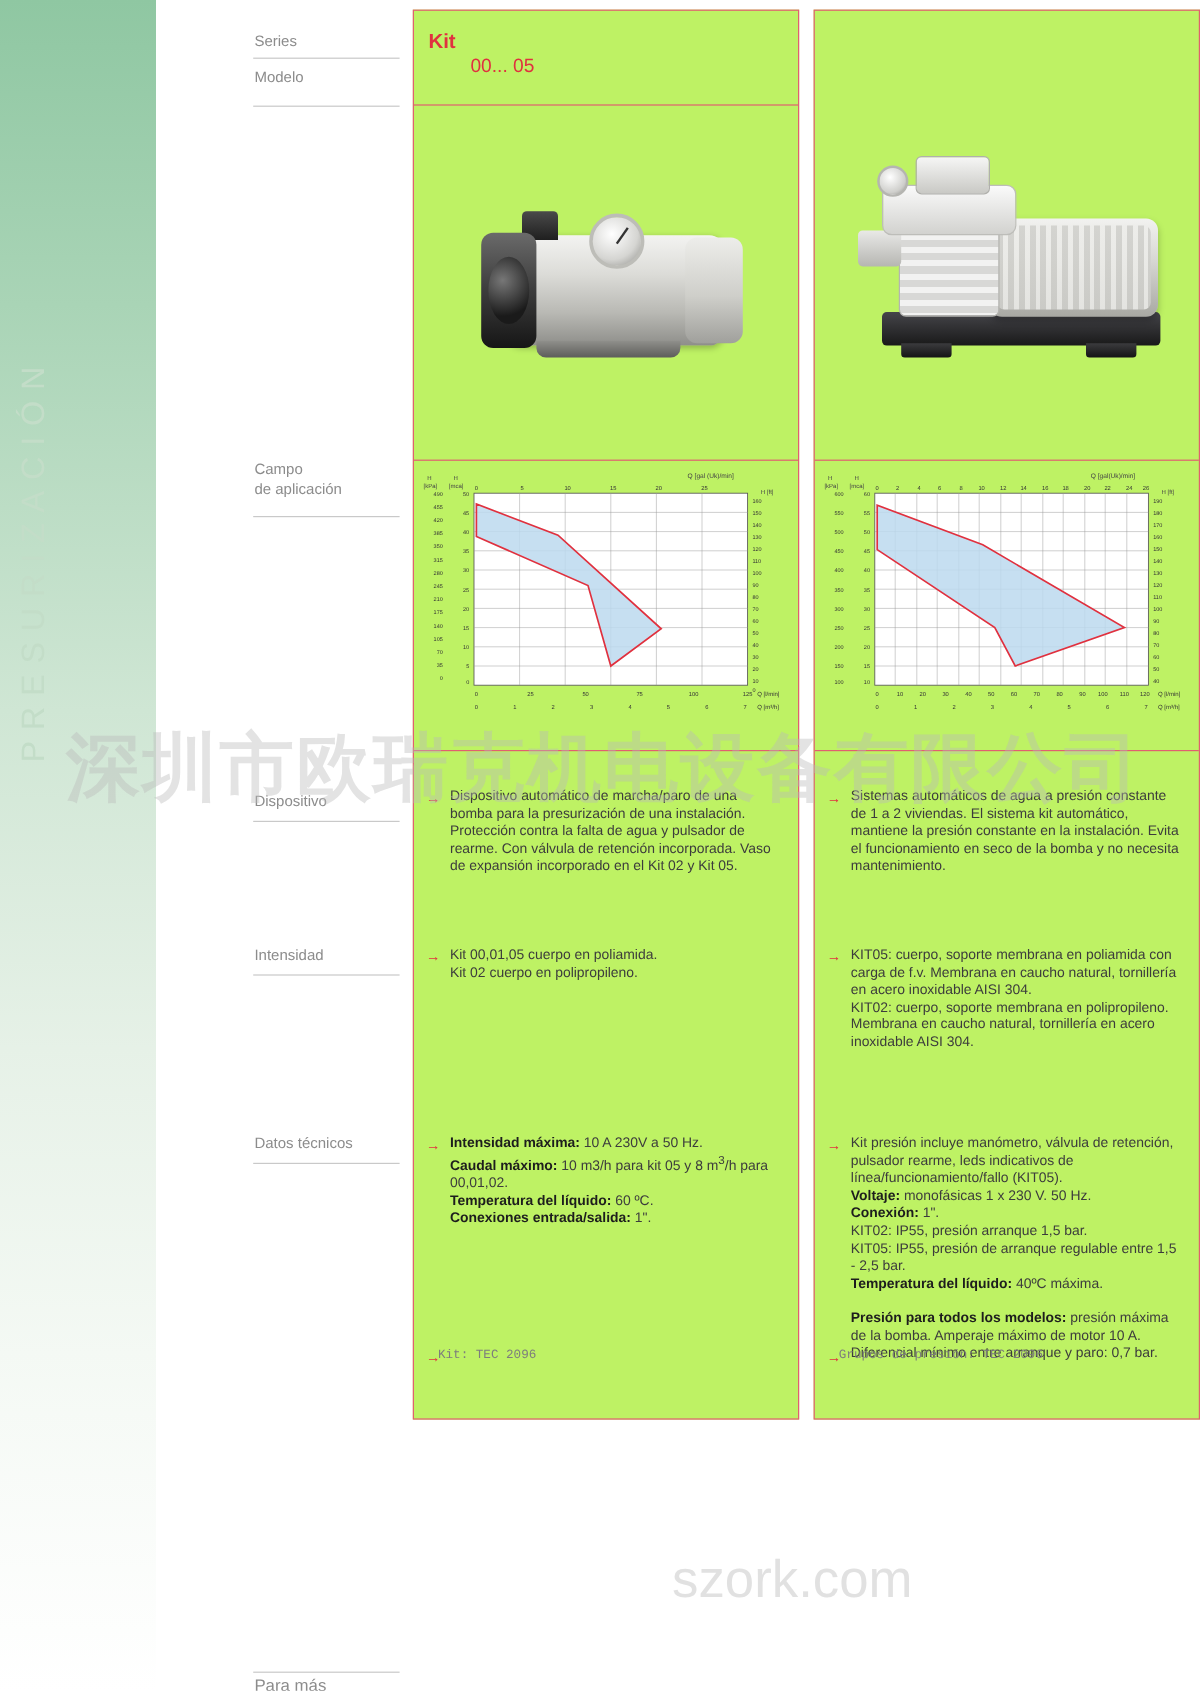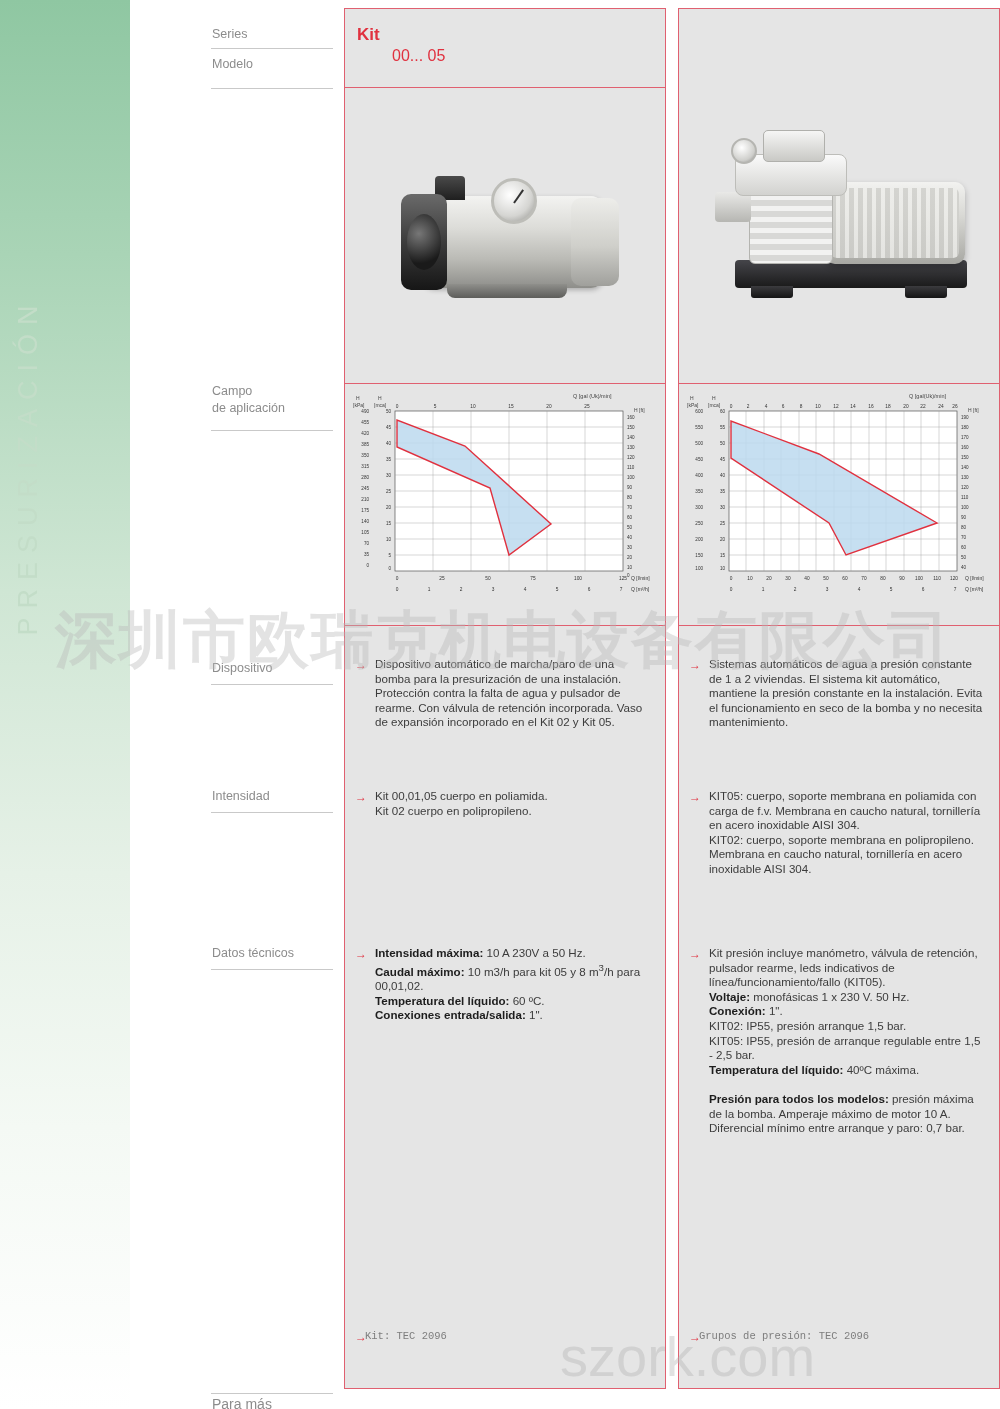--- a/index.html
+++ b/index.html
@@ -26,23 +26,23 @@
   
   .row-label {
     position:absolute; left:212px; width:120px;
     font-size:12.5px; color:#8c8c8c; line-height:17px;
   }
   .hr {
     position:absolute; left:211px; width:122px; height:1px; background:#c9c9c9;
   }
   
   .col {
-    position:absolute; top:8px; width:322px; height:1381px;
+    position:absolute; top:8px; width:322px; height:1175px;
     border:1px solid #e06070;
-    background:#e5e5e5;
+    background:#bef264;
     padding-left:48px;
   }
   #col-kit { left:344px; }
   #col-gru { left:678px; }
   .col-head { position:absolute; left:0; top:0; width:100%; height:79px; border-bottom:1px solid #e06070;}
   .col-title {
     position:absolute; left:12px; top:16px;
     font-size:17px; font-weight:bold; color:#e0313f;
   }
   .col-model {
@@ -164,22 +164,22 @@
   
   .chart-wrap{ position:absolute; left:0; top:0; width:322px; height:242px; }
   .chart-svg{ display:block; }
   
   #wm-cn{
     position:absolute; left:55px; top:598px; width:900px;
     font-size:62px; color:rgba(185,185,185,.40); font-weight:bold;
     letter-spacing:2px; white-space:nowrap; pointer-events:none;font-family:Liberation Mono, monospace;
   }
   #wm-url{
-    position:absolute; left:560px; top:1324px;
-    font-size:56px; color:rgba(175,175,175,.38); pointer-events:none;
+    position:absolute; left:560px; top:1292px;
+    font-size:44px; color:rgba(175,175,175,.38); pointer-events:none;
   }
   #footer-more{
     position:absolute; left:212px; top:1396px; width:130px;
     font-size:14px; color:#8c8c8c; line-height:17px;
   }
   #footer-more b{ color:#4a4a4a; }
 </style>
 </head>
 <body>
 

